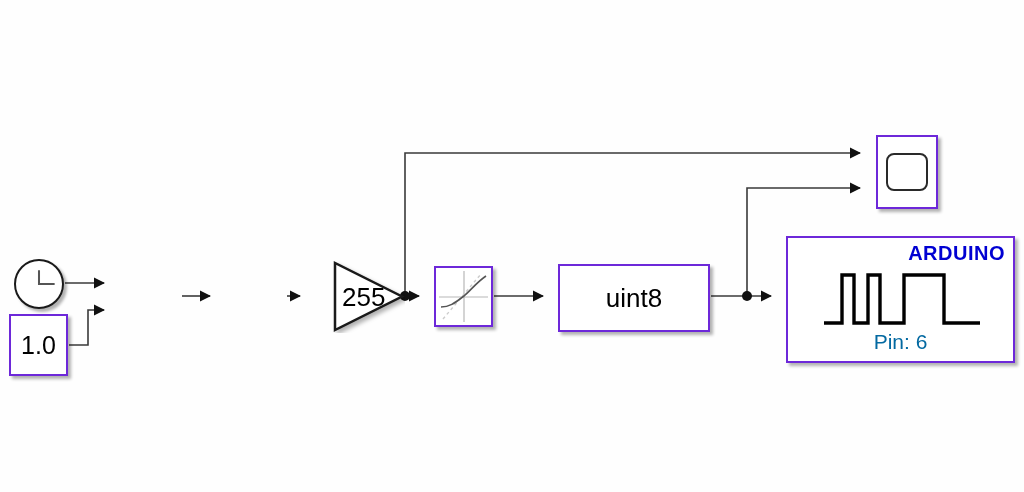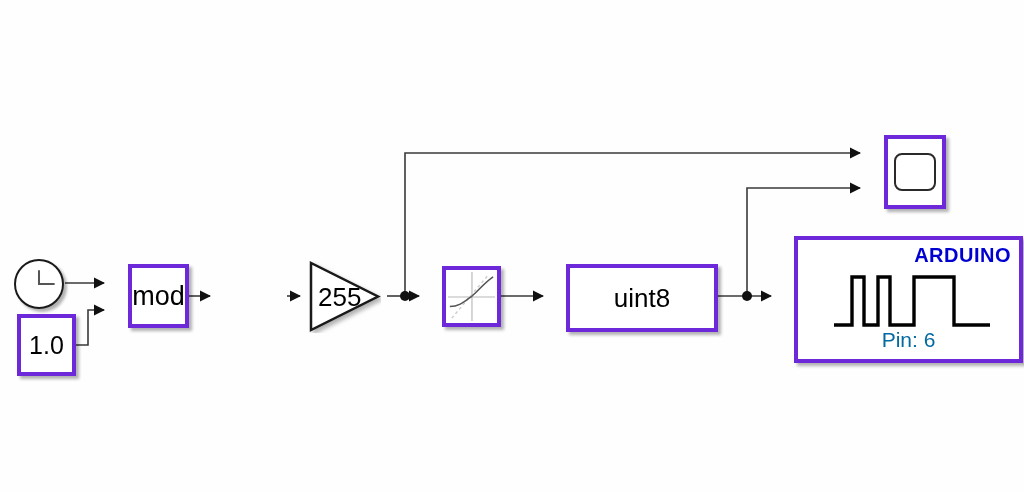--- a/index.html
+++ b/index.html
@@ -21,26 +21,25 @@
     left: 0;
     top: 0;
     width: 1024px;
     height: 492px;
     pointer-events: none;
   }
   .block {
     position: absolute;
     box-sizing: border-box;
     background: #ffffff;
-    border: 4px solid #6d28d9;
+    border: 2px solid #6d28d9;
     box-shadow: 3px 3px 3px rgba(0,0,0,0.30);
     display: flex;
     align-items: center;
     justify-content: center;
-    margin-left: 8px;
   }
   .block-label {
     color: #000000;
     line-height: 1;
     white-space: nowrap;
   }
 
   
   #blk-mod { left: 120px; top: 264px; width: 61px; height: 64px; }
   #blk-mod .block-label { font-size: 27px; }
@@ -110,21 +109,21 @@
     border-radius: 50%;
     background: #ffffff;
     box-sizing: border-box;
     box-shadow: 3px 3px 3px rgba(0,0,0,0.30);
   }
   .clock-face { position: absolute; left: 0; top: 0; width: 100%; height: 100%; }
 
   
   #blk-gain {
     position: absolute;
-    left: 308px; top: 260px;
+    left: 332px; top: 260px;
     width: 73px; height: 73px;
   }
   .gain-value {
     position: absolute;
     left: 10px;
     top: 50%;
     transform: translateY(-50%);
     font-size: 26px;
     color: #000000;
   }
@@ -168,23 +167,20 @@
   <div id="blk-clock">
     <svg class="clock-face" viewBox="0 0 50 50">
       <path d="M 25 10 L 25 25 L 42 25" stroke="#555555" stroke-width="2.2" fill="none"></path>
     </svg>
   </div>
 
   <div class="block" id="blk-const">
     <span class="block-label">1.0</span>
   </div>
 
-  <div class="block" id="blk-mod">
-    <span class="block-label">mod</span>
-  </div>
 
 
   <div id="blk-gain">
     <svg width="73" height="73" viewBox="0 0 73 73">
       <path d="M 3 3 L 3 70 L 70 36.5 Z" fill="#ffffff" stroke="#1a1a1a" stroke-width="2.5" style="filter: drop-shadow(3px 3px 2px rgba(0,0,0,0.30));"></path>
     </svg>
     <span class="gain-value">255</span>
   </div>
 
   <div class="block" id="blk-sat">

